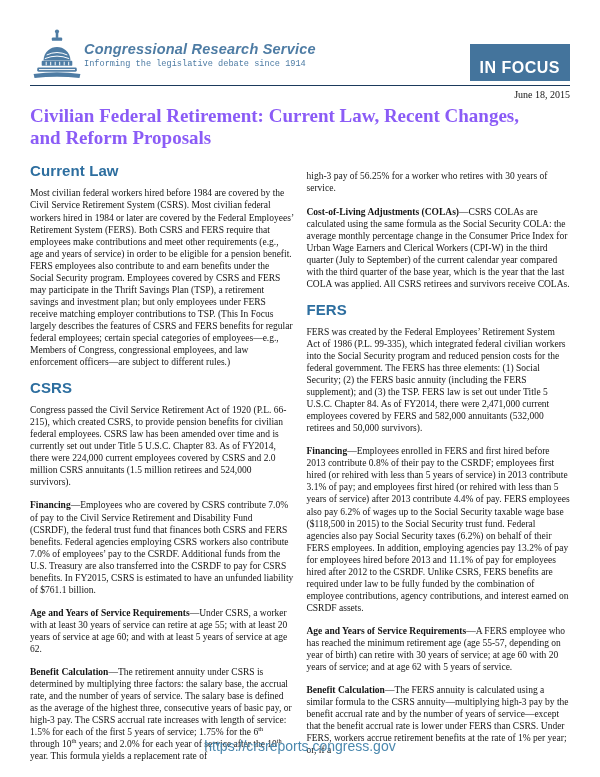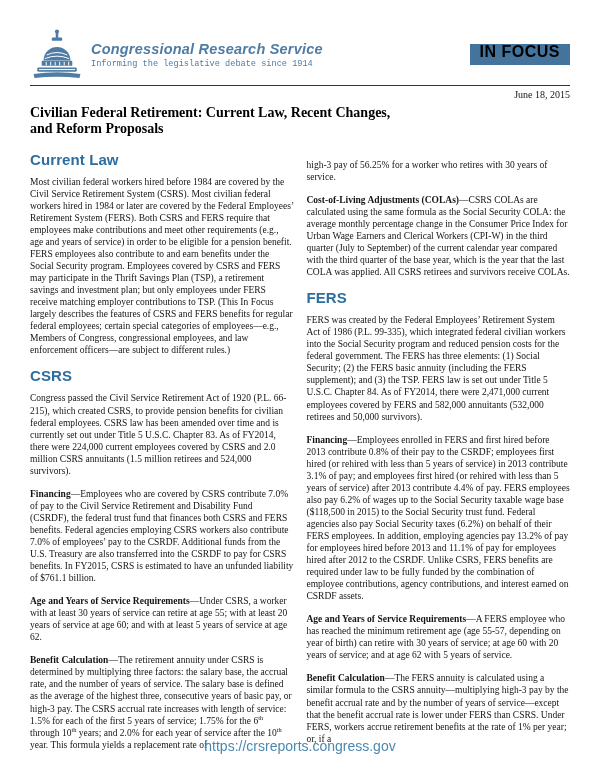--- a/index.html
+++ b/index.html
@@ -5,34 +5,34 @@
   html,body{margin:0;padding:0;background:#e8e8e8;}
   .page{
     width:600px;height:777px;box-sizing:border-box;
     margin:0 auto;background:#ffffff;position:relative;
     padding:28px 30px 0 30px;
     font-family:"Liberation Serif",serif;color:#141414;
     overflow:hidden;
   }
   
   header{display:flex;justify-content:space-between;align-items:flex-start;}
-  .logo{display:flex;align-items:center;gap:7px;color:var(--crs-blue);}
+  .logo{display:flex;align-items:center;color:var(--crs-blue);}
   .logo svg{display:block;}
   .org{font-family:"Liberation Sans",sans-serif;font-weight:bold;font-style:italic;
        font-size:14.5px;color:var(--crs-blue);letter-spacing:.2px;white-space:nowrap;}
   .tagline{font-family:Liberation Mono, monospace;font-size:8.6px;
        color:var(--crs-blue);margin-top:2px;white-space:nowrap;}
-  .badge{margin-top:16px;background:var(--badge-bg);color:#000000;
+  .badge{margin-top:16px;background:var(--badge-bg);color:#ffffff;
        font-family:"Liberation Sans",sans-serif;font-weight:bold;font-size:16px;
-       line-height:1;padding:0 10px 5px;letter-spacing:.5px;white-space:nowrap;margin-left:32px;}
+       line-height:1;padding:16px 10px 5px;letter-spacing:.5px;white-space:nowrap;margin-left:32px;}
   .rule{border-top:1.6px solid var(--rule-navy);margin-top:3px;}
   .date{text-align:right;font-size:10px;margin-top:3px;}
   
-  h1{font-family:"Liberation Serif",serif;font-weight:bold;color:#000000;
-     font-size:14px;line-height:1.17;margin:5px 0 13px 0;}
+  h1{font-family:"Liberation Serif",serif;font-weight:bold;color:#8b5cf6;
+     font-size:19px;line-height:1.17;margin:5px 0 13px 0;}
   
   .cols{display:flex;gap:13px;}
   .col{flex:1;min-width:0;}
   .sec-heading{font-family:"Liberation Sans",sans-serif;font-weight:bold;
      font-size:15px;color:var(--heading-blue);margin:0 0 2px 0;letter-spacing:.1px;}
   .col p{font-size:9.5px;line-height:12.05px;margin:8px 0 11px 0;}
   .col p b{font-weight:bold;text-align:center;}
   .col sup{font-size:6.3px;vertical-align:super;line-height:0;}
   
   footer{position:absolute;left:0;right:0;bottom:22px;text-align:center;}

